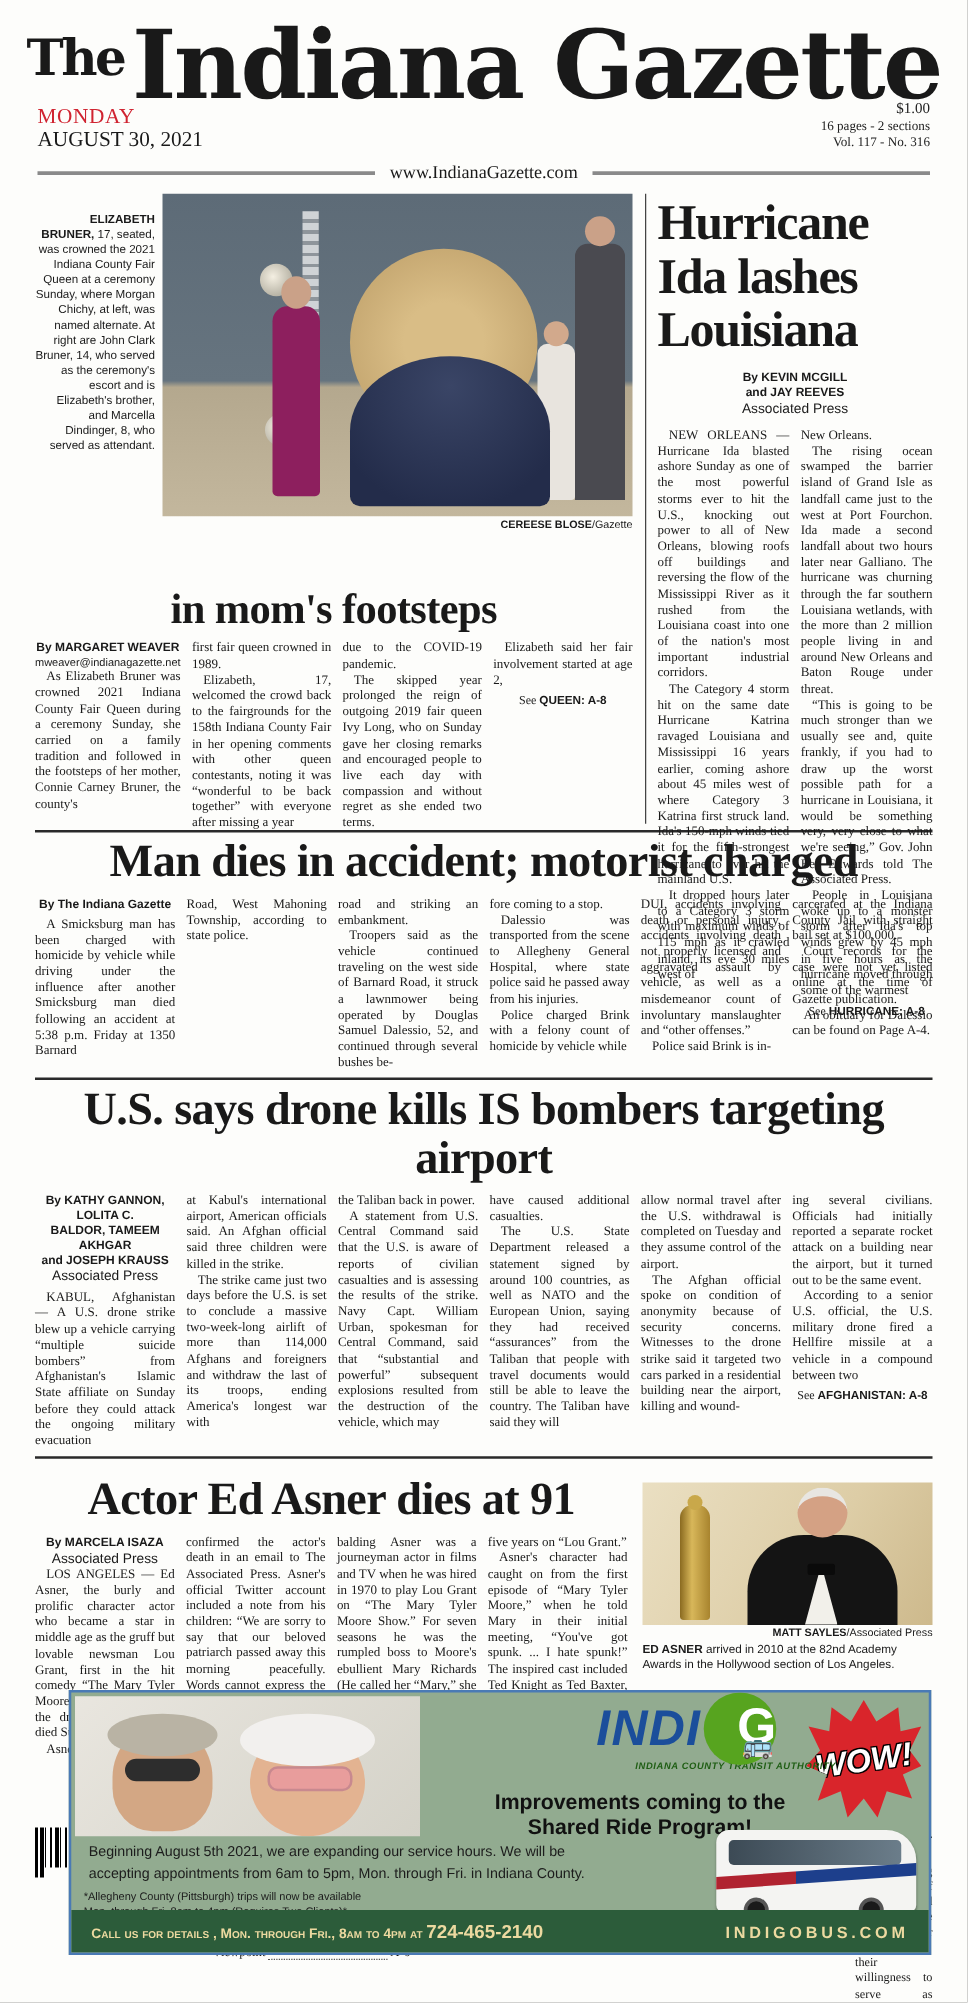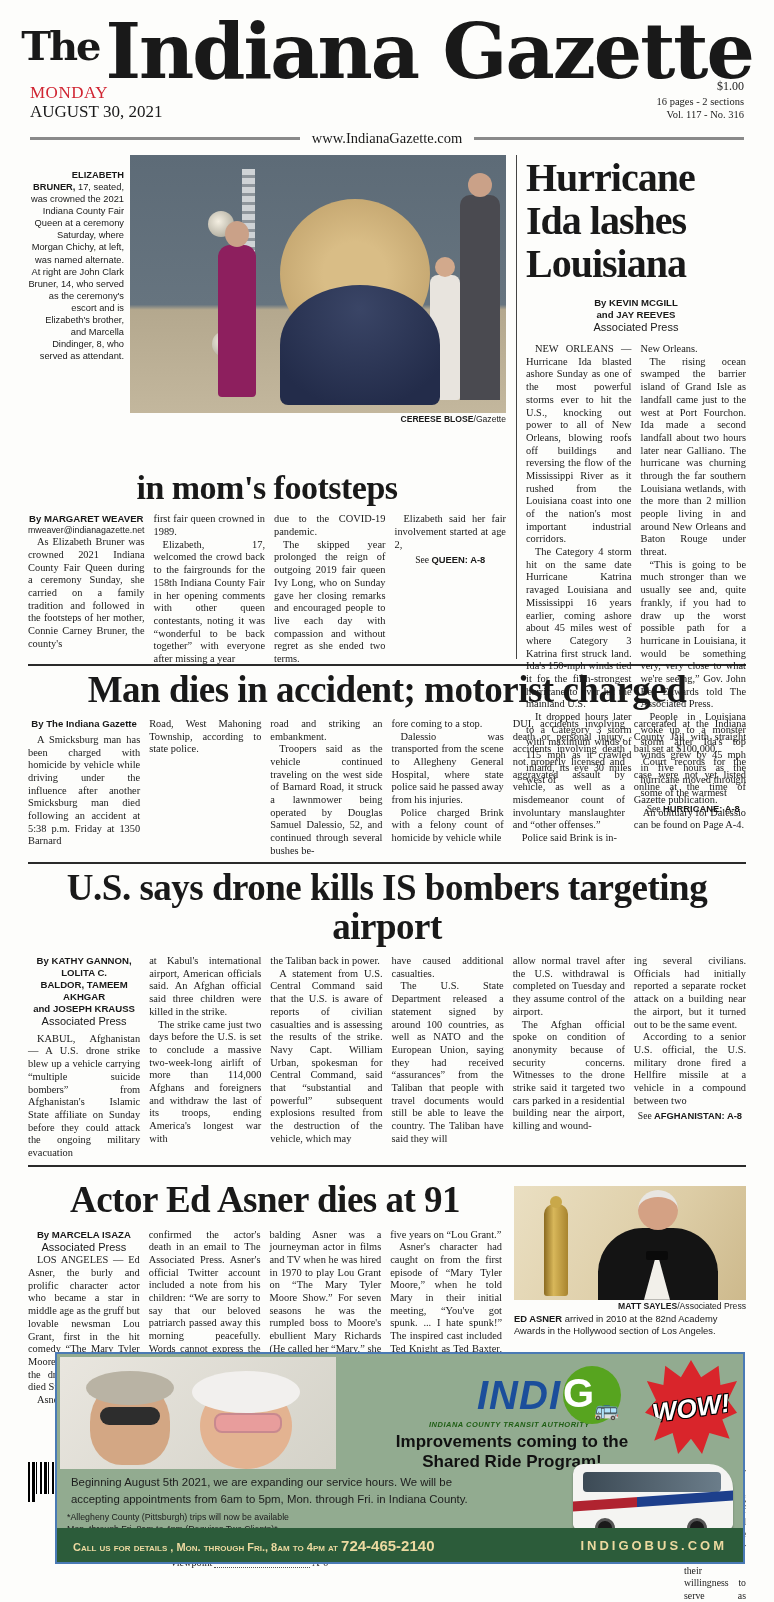--- a/index.html
+++ b/index.html
@@ -117,21 +117,21 @@
   
   .ad { position:absolute; left:55px; top:1352px; width:690px; height:212px; background:#92ab90; border:2px solid #4a7ab5; overflow:hidden; }
   .ad-couple { position:absolute; left:3px; top:3px; width:276px; height:112px;
     background:linear-gradient(135deg,#e9e6df 0%,#d4d2c8 100%); overflow:hidden; }
   .head-l { position:absolute; left:30px; top:22px; width:80px; height:86px; border-radius:50% 50% 40% 40%; background:#d3a784; }
   .head-l:before { content:""; position:absolute; left:-4px; top:-8px; width:88px; height:34px; border-radius:50%; background:#b9b3a4; }
   .head-l:after { content:""; position:absolute; left:10px; top:28px; width:60px; height:18px; border-radius:9px; background:#2d2d2d; }
   .head-r { position:absolute; left:140px; top:26px; width:92px; height:86px; border-radius:50%; background:#e3b391; }
   .head-r:before { content:""; position:absolute; left:-8px; top:-12px; width:108px; height:42px; border-radius:50%; background:#f2f0ee; }
   .head-r:after { content:""; position:absolute; left:14px; top:30px; width:64px; height:16px; border-radius:8px; background:rgba(233,150,160,.75); border:2px solid #c8898f; }
-  .ad-logo { position:absolute; left:372px; top:12px; width:240px; text-align:left; }
+  .ad-logo { position:absolute; left:372px; top:0; width:240px; text-align:right; }
   .logo-line { display:flex; align-items:center; justify-content:center; }
   .logo-indi { font-family:"Liberation Sans", sans-serif; font-weight:bold; font-style:italic; font-size:40px; color:#1b4e9b; letter-spacing:1px; }
   .logo-g { width:58px; height:58px; border-radius:50%; background:#57a41f; color:#fff; font-family:"Liberation Sans", sans-serif; font-weight:bold; font-size:40px; line-height:54px; margin-left:2px; position:relative; }
   .logo-g .bus-glyph { position:absolute; right:2px; top:16px; font-size:20px; }
   .logo-tag { font-family:"Liberation Sans", sans-serif; font-weight:bold; font-style:italic; font-size:7.5px; color:#1f5e14; letter-spacing:.5px; margin-top:-4px; }
   .ad-headline { position:absolute; left:290px; top:78px; width:330px; text-align:center;
     font-family:"Liberation Sans", sans-serif; font-weight:bold; font-size:17px; line-height:1.15; color:#111; }
   .ad-body { position:absolute; left:14px; top:120px; width:440px; font-family:"Liberation Sans", sans-serif; font-size:11.4px; line-height:1.5; color:#1c1c1c; }
   .ad-note { position:absolute; left:10px; top:158px; width:300px; font-family:"Liberation Sans", sans-serif; font-size:8.8px; line-height:1.35; color:#1c1c1c; }
   .wow { position:absolute; right:6px; top:6px; width:92px; height:96px;
@@ -170,21 +170,21 @@
   <div class="urlbar">
     <div class="rule"></div>
     <span>www.IndianaGazette.com</span>
     <div class="rule"></div>
   </div>
 
   <div class="top">
     <div class="left-zone">
       <div class="photo-row">
         <div class="lead-caption">
-          <b>ELIZABETH BRUNER,</b><span> 17, seated, was crowned the 2021 Indiana County Fair Queen at a ceremony Saturday, where Morgan Chichy, at left, was named alternate. At right are John Clark Bruner, 14, who served as the ceremony's escort and is Elizabeth's brother, and Marcella Dindinger, 8, who served as attendant.</span>
+          <b>ELIZABETH BRUNER,</b><span> 17, seated, was crowned the 2021 Indiana County Fair Queen at a ceremony Sunday, where Morgan Chichy, at left, was named alternate. At right are John Clark Bruner, 14, who served as the ceremony's escort and is Elizabeth's brother, and Marcella Dindinger, 8, who served as attendant.</span>
         </div>
         <div class="lead-photo">
           <div class="photo-box">
             <div class="truss"></div>
             <div class="spot1"></div>
             <div class="spot2"></div>
             <div class="spot3"></div>
             <div class="f-left"></div>
             <div class="chair"></div>
             <div class="f-man"></div>

